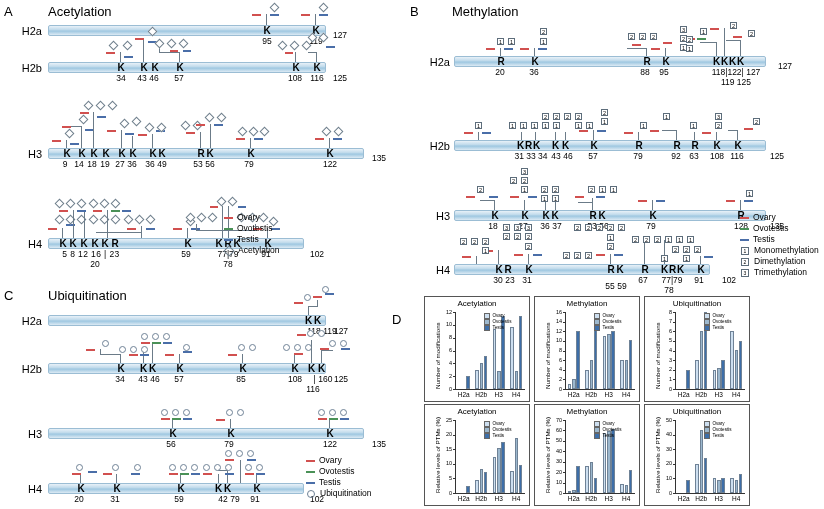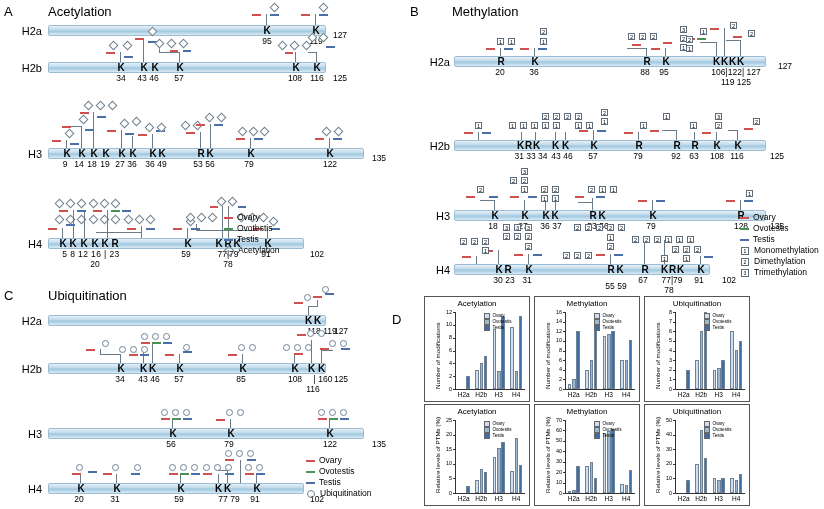--- a/index.html
+++ b/index.html
@@ -287,21 +287,21 @@
 <div class="num" style="left:655px;top:68px;width:18px;">95</div>
 <div class="stem" style="left:665px;top:48px;height:8px;"></div>
 <div class="lseg ov" style="left:651px;top:48px;width:9px;"></div>
 <div class="mbox" style="left:680px;top:44px;">1</div>
 <div class="mbox" style="left:680px;top:35px;">2</div>
 <div class="mbox" style="left:680px;top:26px;">3</div>
 <div class="res" style="left:712px;top:56px;width:9px;">K</div>
 <div class="res" style="left:720px;top:56px;width:9px;">K</div>
 <div class="res" style="left:728px;top:56px;width:9px;">K</div>
 <div class="res" style="left:736px;top:56px;width:9px;">K</div>
-<div class="num" style="left:700px;top:68px;width:72px;">106|122| 127</div>
+<div class="num" style="left:700px;top:68px;width:72px;">118|122| 127</div>
 <div class="num" style="left:704px;top:78px;width:64px;">119 125</div>
 <div class="stem" style="left:716px;top:42px;height:14px;"></div>
 <div class="hline" style="left:700px;top:42px;width:17px;"></div>
 <div class="lseg ov" style="left:686px;top:38px;width:9px;"></div>
 <div class="lseg ot" style="left:697px;top:38px;width:9px;"></div>
 <div class="mbox" style="left:700px;top:28px;">1</div>
 <div class="lseg ov" style="left:663px;top:42px;width:9px;"></div>
 <div class="mbox" style="left:686px;top:45px;">1</div>
 <div class="mbox" style="left:686px;top:36px;">2</div>
 <div class="stem" style="left:724px;top:28px;height:28px;"></div>
@@ -628,21 +628,21 @@
 <div class="num" style="left:170px;top:495px;width:18px;">59</div>
 <div class="stem" style="left:180px;top:474px;height:9px;"></div>
 <div class="circ" style="left:169px;top:464px;"></div>
 <div class="circ" style="left:180px;top:464px;"></div>
 <div class="circ" style="left:191px;top:464px;"></div>
 <div class="lseg ov" style="left:169px;top:473px;width:9px;"></div>
 <div class="lseg ot" style="left:180px;top:473px;width:9px;"></div>
 <div class="lseg te" style="left:191px;top:473px;width:9px;"></div>
 <div class="res" style="left:214px;top:483px;width:9px;">K</div>
 <div class="res" style="left:223px;top:483px;width:9px;">K</div>
-<div class="num" style="left:206px;top:495px;width:46px;">77 79</div>
+<div class="num" style="left:206px;top:495px;width:46px;">42 79</div>
 <div class="stem" style="left:218px;top:474px;height:9px;"></div>
 <div class="stem" style="left:227px;top:470px;height:13px;"></div>
 <div class="hline" style="left:218px;top:470px;width:10px;"></div>
 <div class="circ" style="left:203px;top:464px;"></div>
 <div class="circ" style="left:214px;top:464px;"></div>
 <div class="circ" style="left:225px;top:464px;"></div>
 <div class="lseg ov" style="left:203px;top:473px;width:9px;"></div>
 <div class="lseg te" style="left:225px;top:473px;width:9px;"></div>
 <div class="circ" style="left:225px;top:450px;"></div>
 <div class="circ" style="left:236px;top:450px;"></div>

